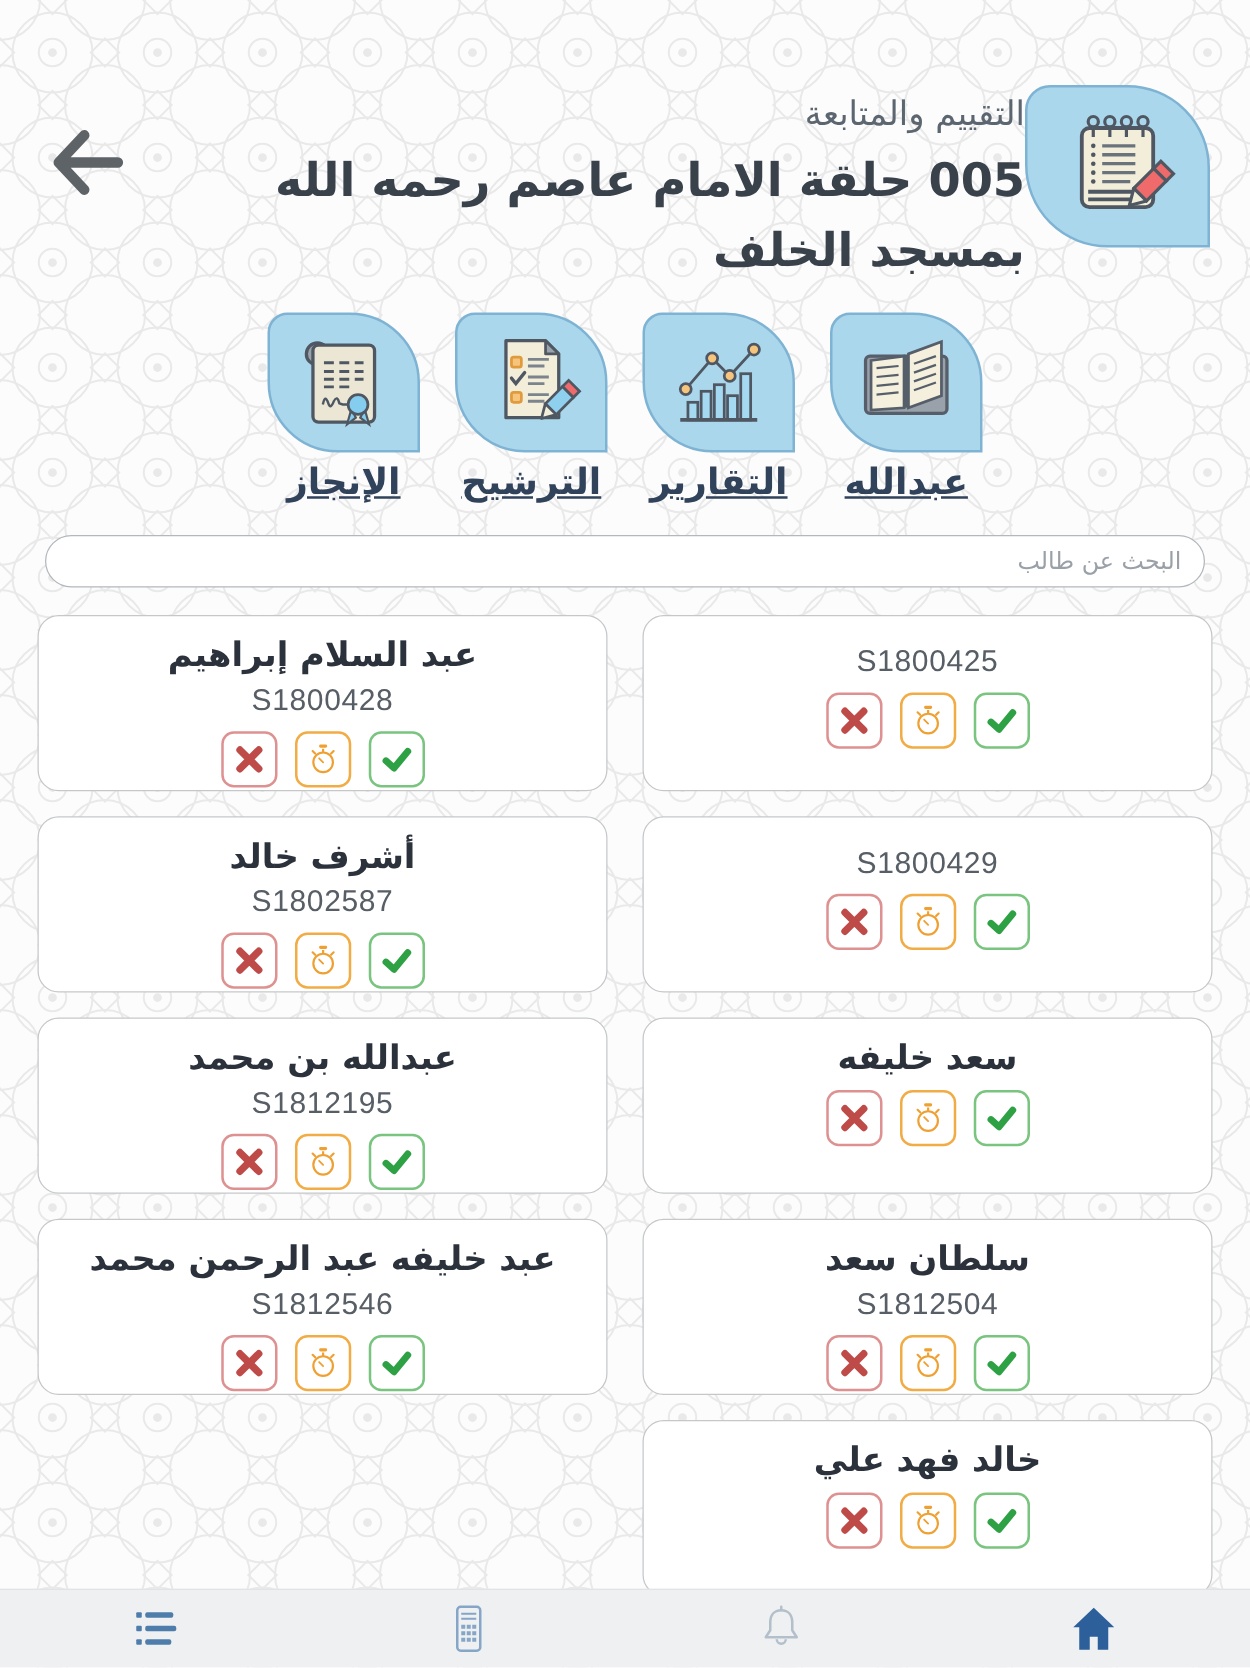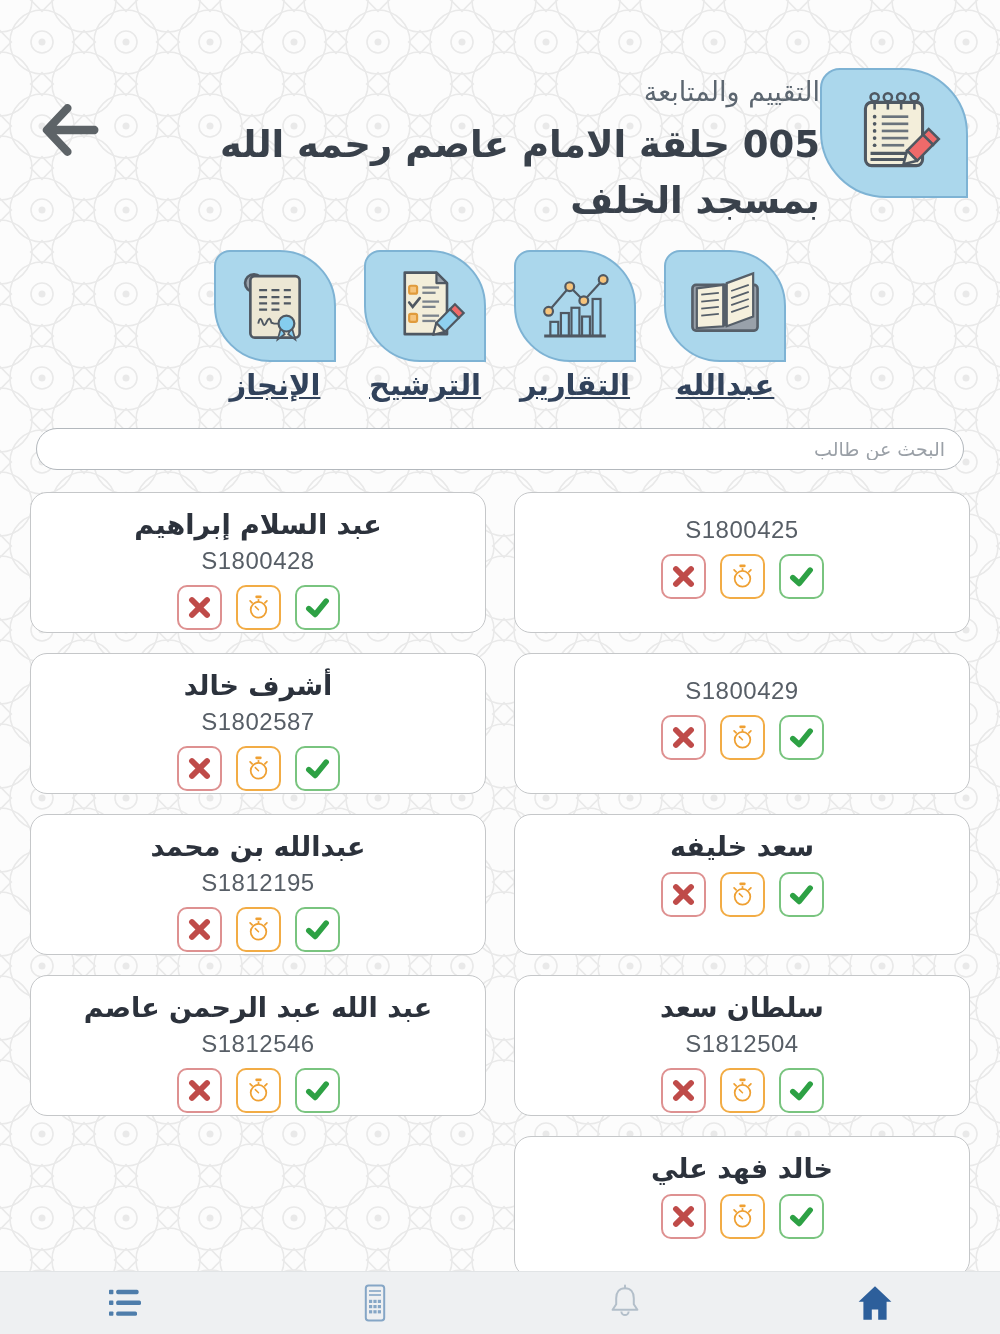--- a/index.html
+++ b/index.html
@@ -457,21 +457,21 @@
           </button>
         <button class="abtn present">
             <svg>
               <use href="#sym-check"></use>
             </svg>
           </button>
       </div>
     </div>
 
     <div class="card">
-      <div class="s-name">عبد الله عبد الرحمن عاصم</div>
+      <div class="s-name">عبد خليفه عبد الرحمن محمد</div>
       <div class="s-id">S1812546</div>
       <div class="actions">
         <button class="abtn absent">
             <svg>
               <use href="#sym-x"></use>
             </svg>
           </button>
         <button class="abtn late">
             <svg>
               <use href="#sym-stopwatch"></use>

